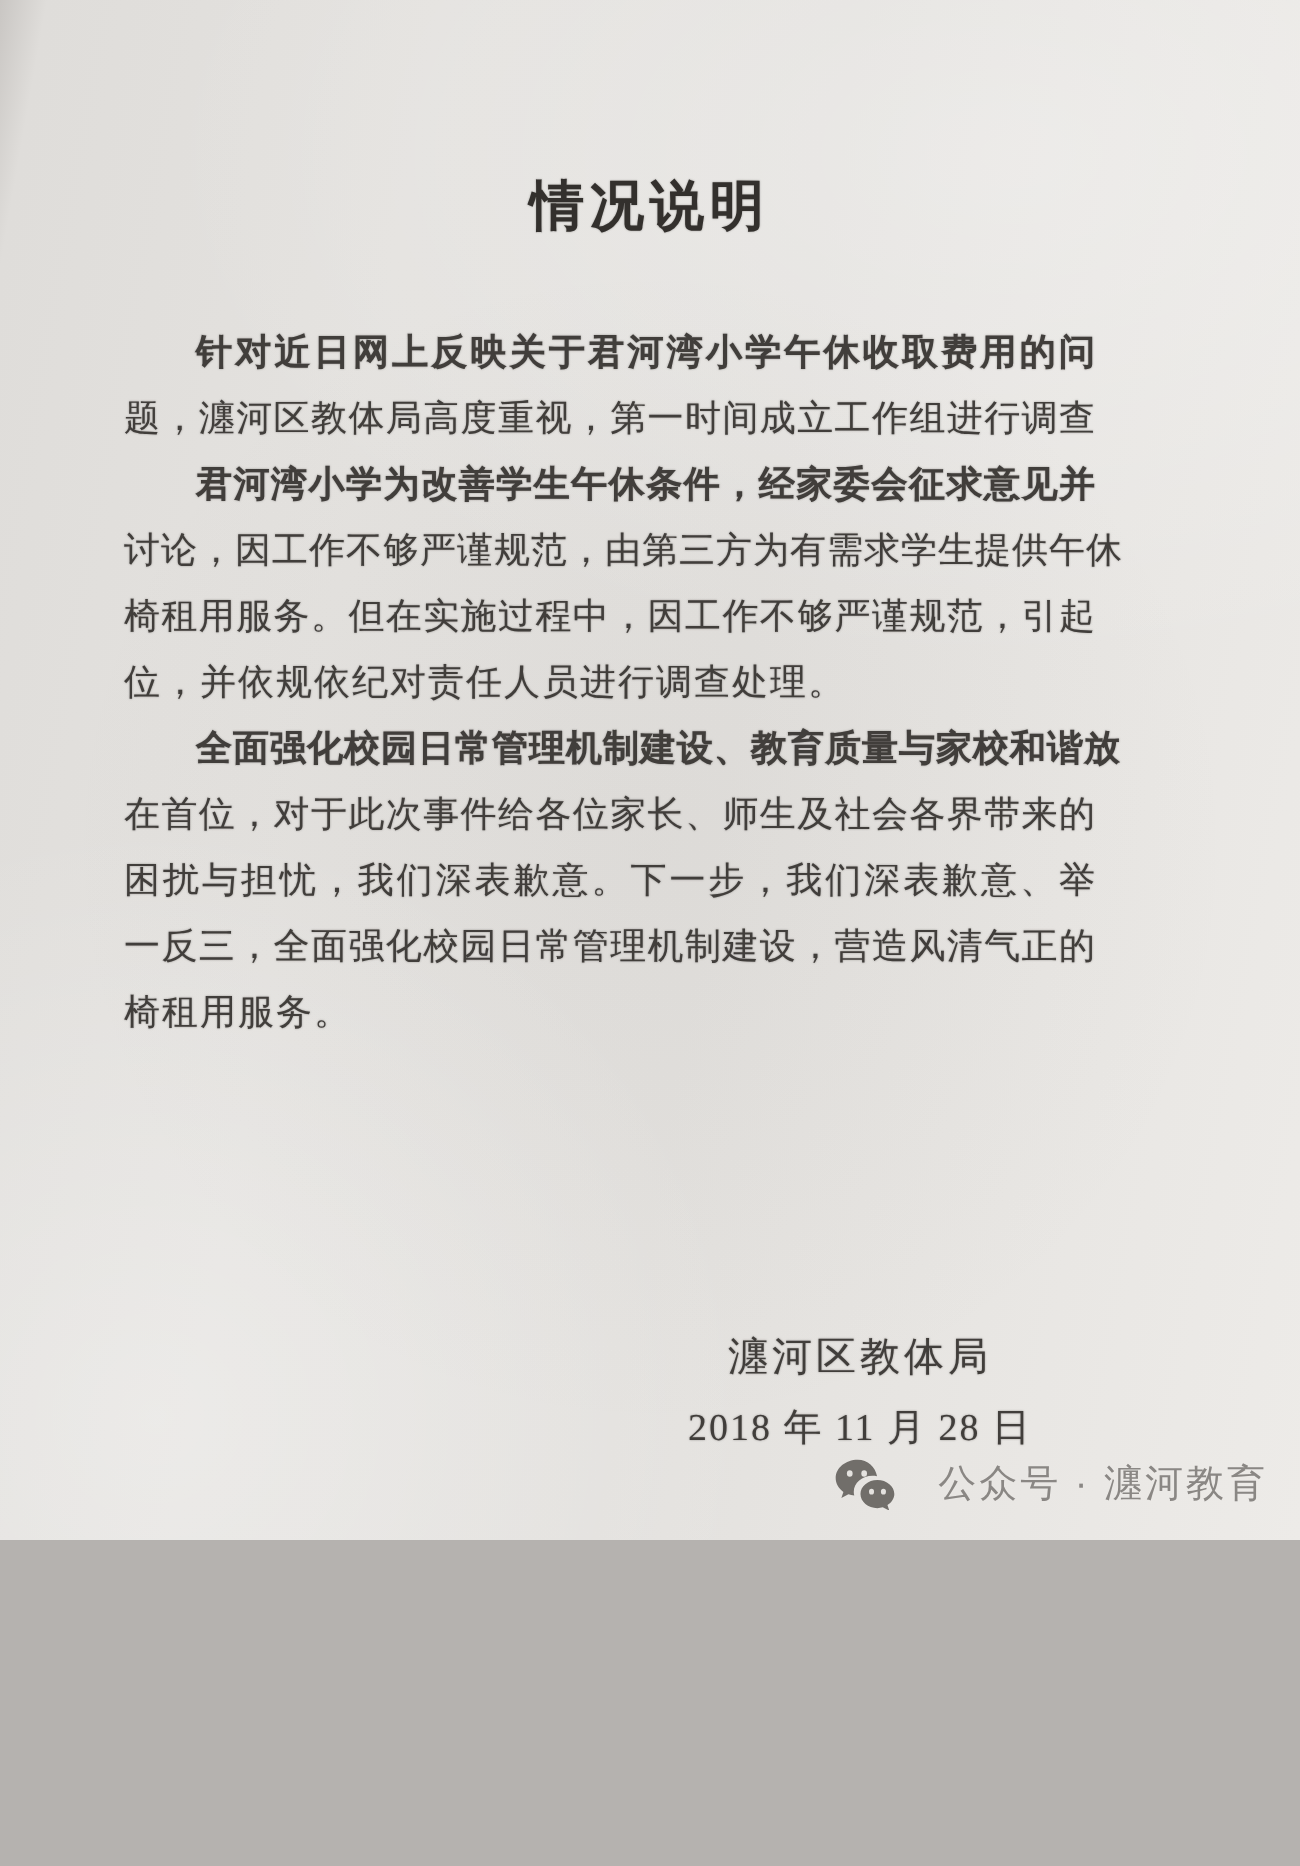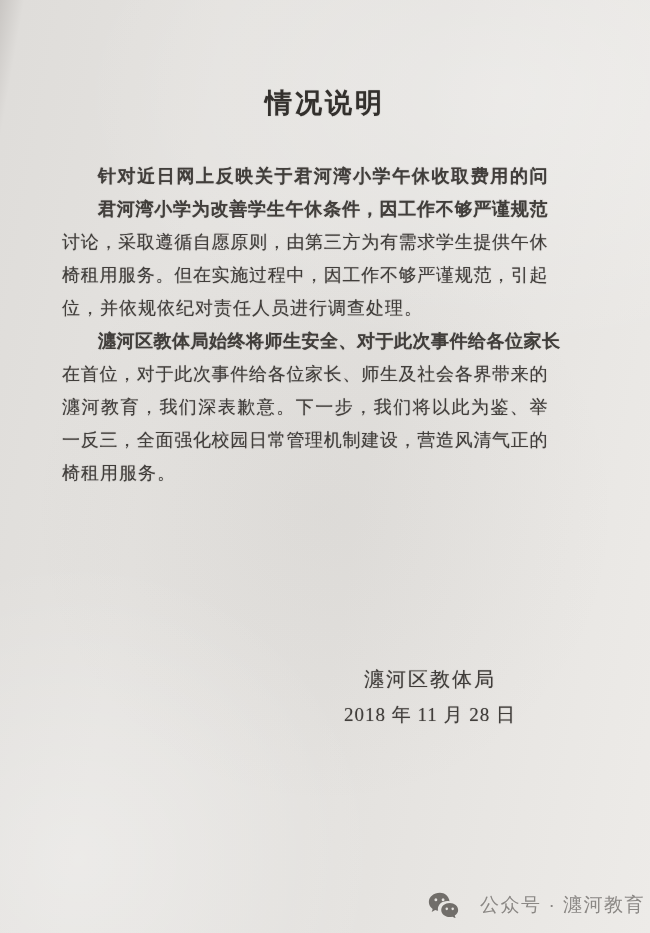--- a/index.html
+++ b/index.html
@@ -4,21 +4,21 @@
 <style>
   html, body {
     margin: 0;
     padding: 0;
     background: #b5b2af;
     font-family: "Liberation Serif", "DejaVu Serif", serif;
   }
   .page {
     position: relative;
     width: 650px;
-    height: 933px;
+    height: 770px;
     margin: 0 auto;
     overflow: hidden;
     background:
       radial-gradient(700px 420px at 78% 10%, rgba(255,255,255,0.28), rgba(255,255,255,0) 62%),
       radial-gradient(520px 520px at 12% 92%, rgba(255,255,255,0.30), rgba(255,255,255,0) 58%),
       radial-gradient(420px 420px at 50% 55%, rgba(120,115,110,0.06), rgba(120,115,110,0) 70%),
       linear-gradient(100deg, #c9c6c3 0%, #dfddda 3%, #e4e2df 28%, #e3e1de 55%, #e9e7e4 82%, #edebe8 100%);
     color: #413e3b;
   }
   .title {
@@ -68,21 +68,21 @@
     line-height: 34px;
     letter-spacing: 2px;
   }
   .sign-date {
     font-size: 19px;
     line-height: 37px;
     letter-spacing: 1px;
   }
   .watermark {
     position: absolute;
-    right: 5px;
+    right: 16px;
     bottom: 15px;
     display: flex;
     align-items: center;
     gap: 21px;
     color: #8a8784;
   }
   .wm-icon { display: inline-flex; }
   .wm-text {
     font-size: 19px;
     letter-spacing: 1.5px;
@@ -92,31 +92,32 @@
 </head>
 <body>
 
 <div class="page">
 
   <h1 class="title">情况说明</h1>
 
   <div class="body-text">
     <div class="para">
       <div class="line indent">针对近日网上反映关于君河湾小学午休收取费用的问</div>
+      <div class="line">题，瀍河区教体局高度重视，第一时间成立工作组进行调查</div>
     </div>
     <div class="para">
-      <div class="line indent">君河湾小学为改善学生午休条件，因工作不够严谨规范</div>
-      <div class="line">讨论，采取遵循自愿原则，由第三方为有需求学生提供午休</div>
+      <div class="line indent">君河湾小学为改善学生午休条件，经家委会征求意见并</div>
+      <div class="line">讨论，因工作不够严谨规范，由第三方为有需求学生提供午休</div>
       <div class="line">椅租用服务。但在实施过程中，因工作不够严谨规范，引起</div>
       <div class="line last">位，并依规依纪对责任人员进行调查处理。</div>
     </div>
     <div class="para">
-      <div class="line indent">瀍河区教体局始终将师生安全、对于此次事件给各位家长</div>
+      <div class="line indent">全面强化校园日常管理机制建设、教育质量与家校和谐放</div>
       <div class="line">在首位，对于此次事件给各位家长、师生及社会各界带来的</div>
-      <div class="line">瀍河教育，我们深表歉意。下一步，我们将以此为鉴、举</div>
+      <div class="line">困扰与担忧，我们深表歉意。下一步，我们深表歉意、举</div>
       <div class="line">一反三，全面强化校园日常管理机制建设，营造风清气正的</div>
       <div class="line last">椅租用服务。</div>
     </div>
   </div>
 
   <div class="sign-block">
     <div class="signer">瀍河区教体局</div>
     <div class="sign-date">2018 年 11 月 28 日</div>
   </div>
 

